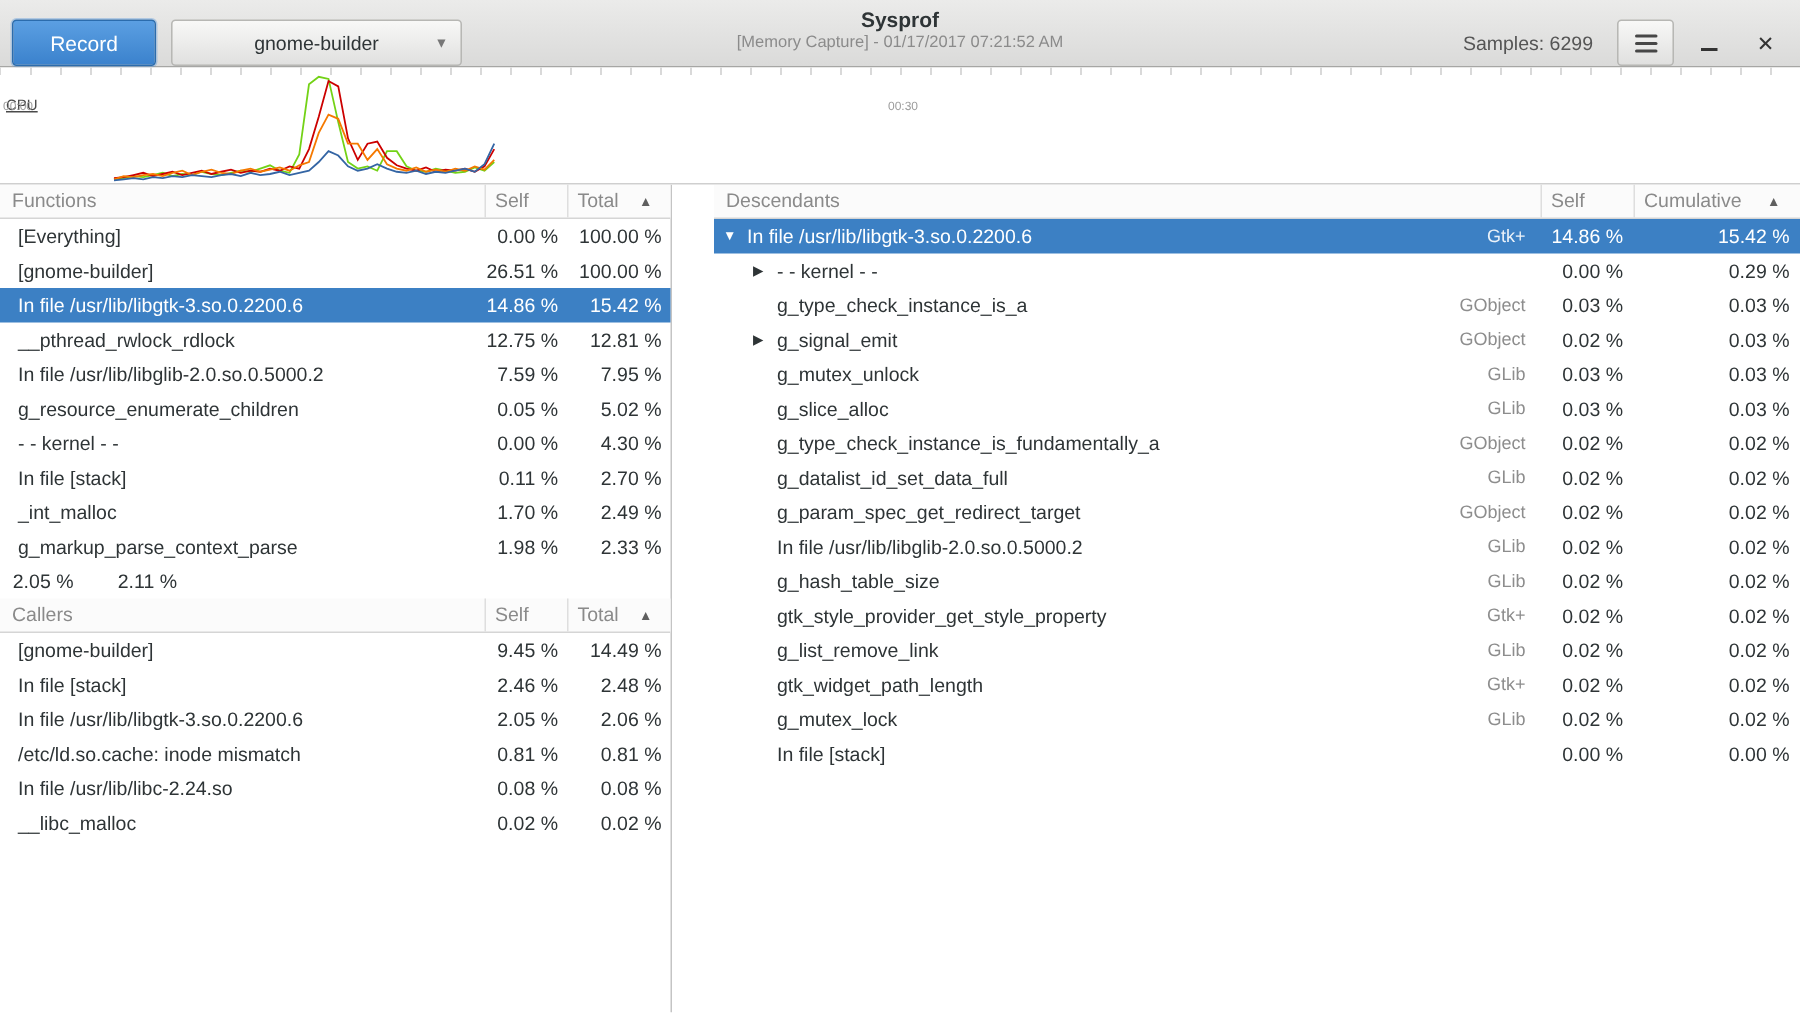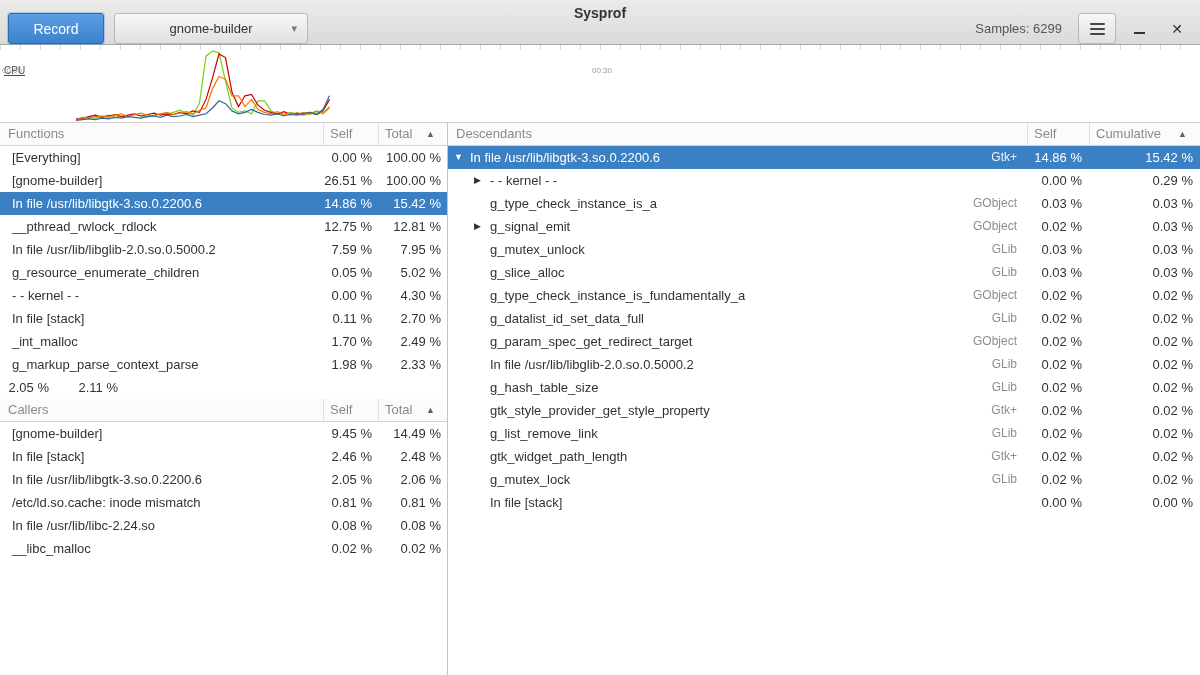--- a/index.html
+++ b/index.html
@@ -31,21 +31,21 @@
   .ruler { position:absolute; top:0; left:0; right:0; height:5px;
            background:repeating-linear-gradient(to right,#d9d9d9 0 1px,transparent 1px 20px); }
   .cpu-label { position:absolute; top:20px; left:4px; font-size:10px; color:#4a4a4a;text-decoration:underline; }
   .time-label { position:absolute; top:21px; font-size:8px; color:#9b9b9b; }
   .t0 { left:2px; } .t1 { left:592px; }
   .graph svg { position:absolute; inset:0; }
 
   
   .content { display:flex; height:552px; }
   .left-pane { width:448px; border-right:1px solid #c4c4c4; }
-  .right-pane { flex:1; }
+  .right-pane { flex:1;margin-left:28px; }
   .thead { display:flex; height:23px; line-height:22px; background:#fbfbfb; border-bottom:1px solid #d5d5d5; color:#8a8a8a; }
   .thead .hname { flex:1; padding-left:8px; }
   .thead .hcell { border-left:1px solid #dedede; display:flex; }
   .thead .hlabel { padding-left:6px; }
   .sort-arrow { margin-left:auto; padding-right:6px; font-size:9px; color:#5f5f5f; }
   .trow { display:flex; height:23px; line-height:23px; }
   .trow.selected { background:#3c80c4; color:#fff; }
   .cell { overflow:hidden; white-space:nowrap; }
   .name { flex:1; display:flex; align-items:center; padding-left:12px; }
   .num { text-align:right; }
@@ -64,20 +64,21 @@
 <body>
 
 <header class="headerbar">
   <button class="btn record-btn">Record</button>
   <button class="btn process-btn">
     <span>gnome-builder</span>
     <span class="arrow">▾</span>
   </button>
   <div class="title-block">
     <div class="title">Sysprof</div>
+    <div class="subtitle">[Memory Capture] - 01/17/2017 07:21:52 AM</div>
   </div>
   <div class="hb-right">
     <span class="samples">Samples: 6299</span>
     <button class="btn menu-btn">
       <span class="bar"></span>
       <span class="bar"></span>
       <span class="bar"></span>
     </button>
     <div class="win-btn">
         <span class="min-glyph"></span>

